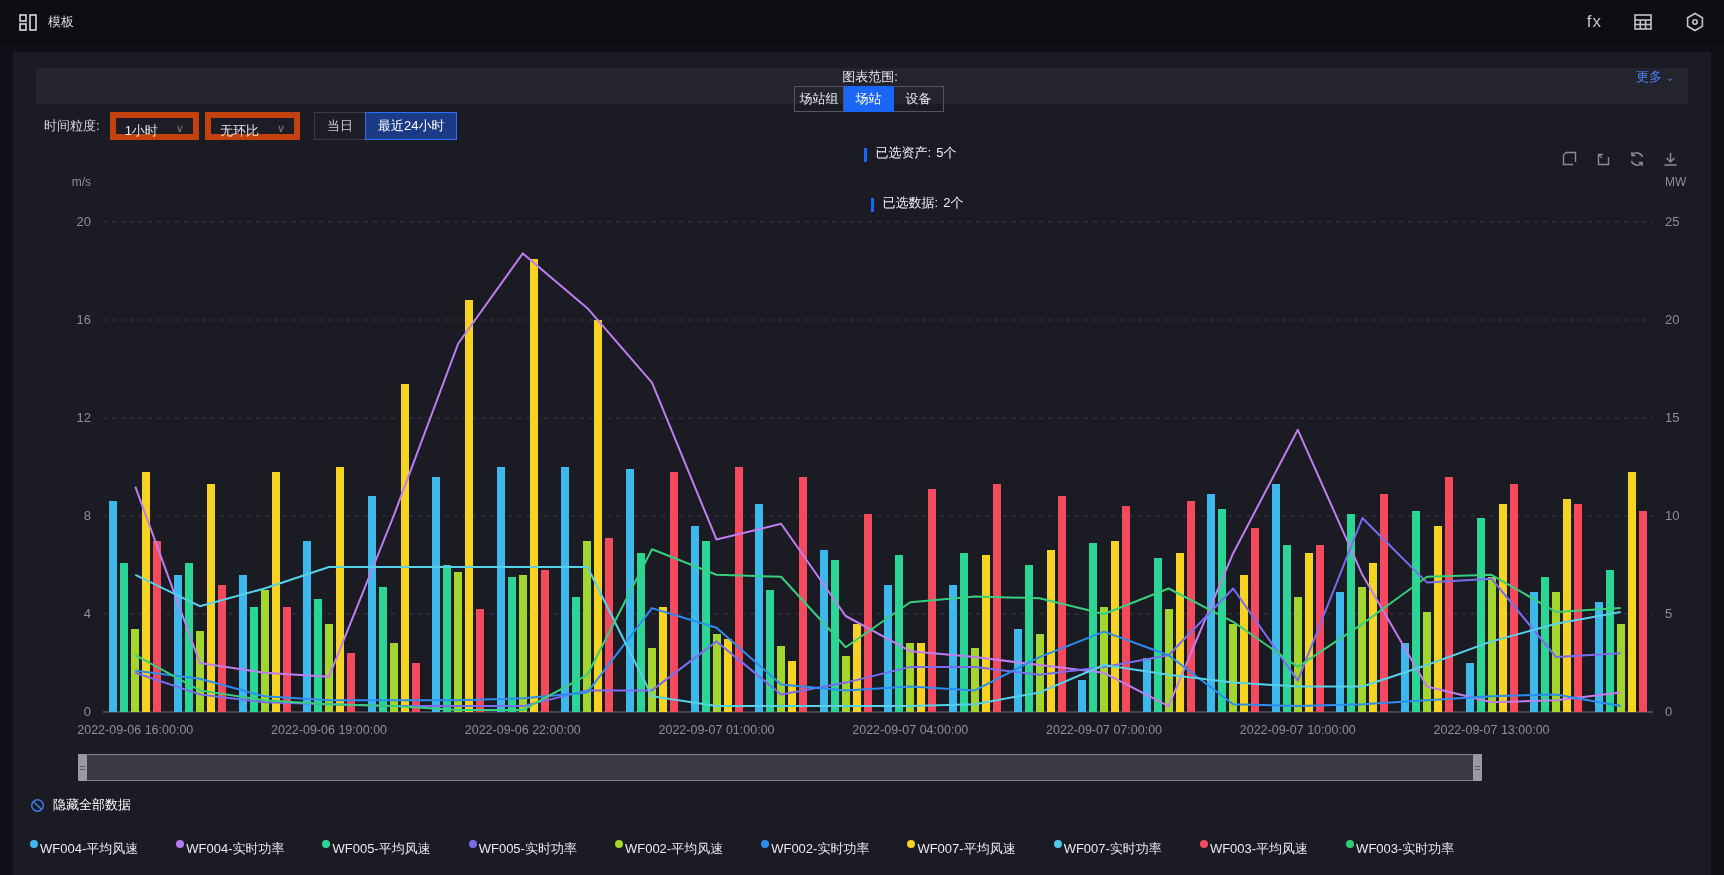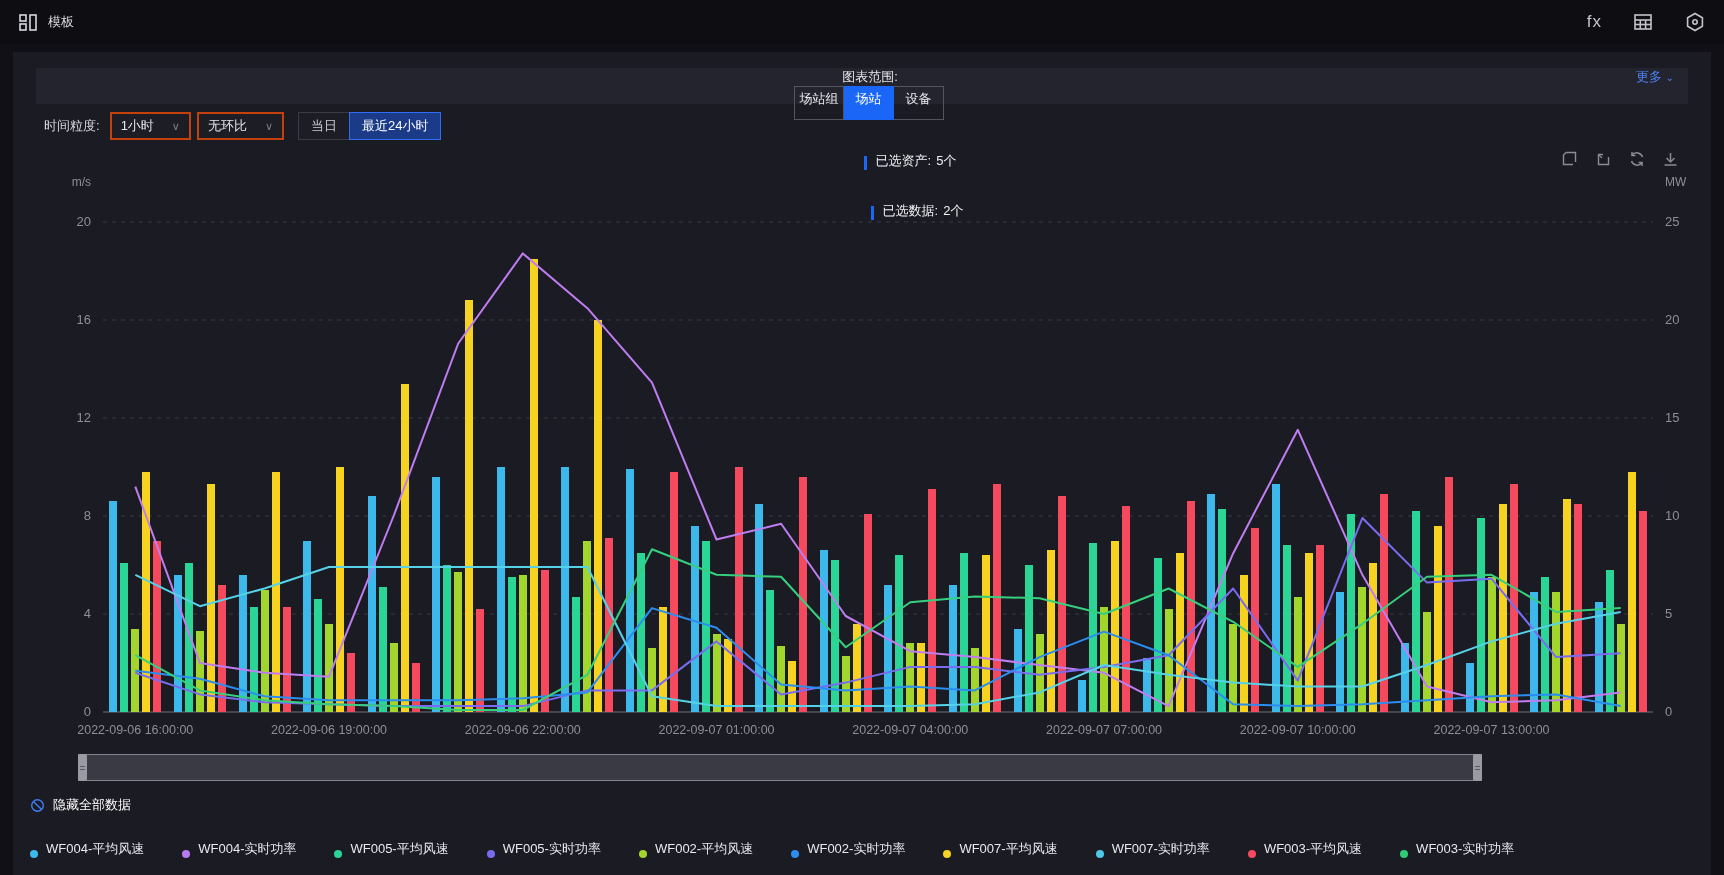--- a/index.html
+++ b/index.html
@@ -12,34 +12,34 @@
   .topbar-right { position:absolute; right:18px; top:0; height:44px; display:flex; align-items:center; gap:30px; }
   .top-icon { color:#c3c3cc; display:flex; align-items:center; cursor:pointer; }
   .fx-text { font-size:17px; color:#c3c3cc; letter-spacing:1px; }
 
   .panel { position:absolute; left:13px; top:52px; width:1698px; height:823px; background:#1b1b23; }
 
   .filter-band { position:absolute; left:23px; top:16px; width:1652px; height:36px; background:#24242e;
                  display:flex; align-items:center;flex-direction:column; }
   .flabel { color:#e4e4ea; font-size:13px; margin-left:16px; }
   .scope-group { display:flex; margin-left:14px; }
-  .scope-btn { min-width:50px; padding:0 0; height:34px; line-height:24px; text-align:center;
+  .scope-btn { min-width:50px; padding:0 0; height:26px; line-height:24px; text-align:center;
                border:1px solid #55555f; border-left-width:0; color:#e6e6ec; font-size:13px; cursor:pointer;
                background:transparent; }
   .scope-btn:first-child { border-left-width:1px; }
   .scope-btn.sel { background:#1a66f7; border-color:#1a66f7; color:#fff; }
   .info-item { display:flex; align-items:flex-end; margin-left:96px;margin-top:32px; }
   .accent-bar { width:3px; height:14px; background:#1a66f7; margin-right:9px; }
   .info-text { color:#f0f0f4; font-size:13px; }
   .more-link { position:absolute; right:14px; color:#4d82f8; font-size:13px; cursor:pointer; }
 
   .time-row { position:absolute; left:23px; top:60px; width:1652px; height:28px; display:flex; align-items:center; }
   .tlabel { color:#d6d6de; font-size:13px; margin-left:8px; }
-  .selectbox { height:28px; border:2px solid #c2410c; background:#1d1d26; color:#e6e6ec; font-size:13px;
-               display:flex; align-items:center; padding:12px 9px; margin-left:10px; cursor:pointer; }
+  .selectbox { height:28px; border:6px solid #c2410c; background:#1d1d26; color:#e6e6ec; font-size:13px;
+               display:flex; padding:4px 9px; margin-left:10px; cursor:pointer; }
   .selectbox .chev { margin-left:18px; color:#7d7d88; font-size:11px; }
   .seg-plain { height:28px; border:1px solid #3b3b46; border-right:none; background:#1d1d26; color:#cdcdd6;
                font-size:13px; display:flex; align-items:center; padding:0 12px; margin-left:14px; cursor:pointer; }
   .seg-blue { height:28px; border:1px solid #2f6df5; background:rgba(28,86,220,0.55); color:#fff; font-size:13px;
               display:flex; align-items:center; padding:0 12px; cursor:pointer; }
   .datebox { height:28px; border:1px solid #3b3b46; background:#1d1d26; color:#e9e9ef; font-size:13px;
              display:flex; align-items:center; padding:0 12px; gap:10px; cursor:pointer; }
   .datebox .sep { color:#9a9aa4; }
 
   .chart-tools { position:absolute; right:32px; top:98px; display:flex; gap:16px; }
@@ -51,21 +51,21 @@
                border:1px solid #85858f; cursor:grab; }
   .dz-handle { position:absolute; top:-1px; width:9px; height:27px; background:#9a9aa3; border-radius:2px;
                display:flex; flex-direction:column; justify-content:center; align-items:center; gap:2px; cursor:ew-resize; }
   .dz-handle i { display:block; width:5px; height:1px; background:#5a5a64; }
 
   .hide-all { position:absolute; left:17px; top:744px; display:flex; align-items:center; gap:8px;
               color:#ffffff; font-size:13px; cursor:pointer; }
 
   .legend { position:absolute; left:17px; top:788px; width:1660px; display:flex; flex-wrap:wrap;
             column-gap:38px; row-gap:8px; align-items:center; }
-  .legend-item { display:flex; align-items:flex-end; gap:8px; cursor:pointer; }
+  .legend-item { display:flex; align-items:flex-start; gap:2px; cursor:pointer; }
   .legend-dot { width:8px; height:8px; border-radius:50%; }
   .legend-label { color:#e8e8ee; font-size:13px; }
 
   svg text { font-family:"Liberation Sans","DejaVu Sans",sans-serif; }
 </style>
 </head>
 <body>
 
 <div class="topbar">
   <span class="logo">

